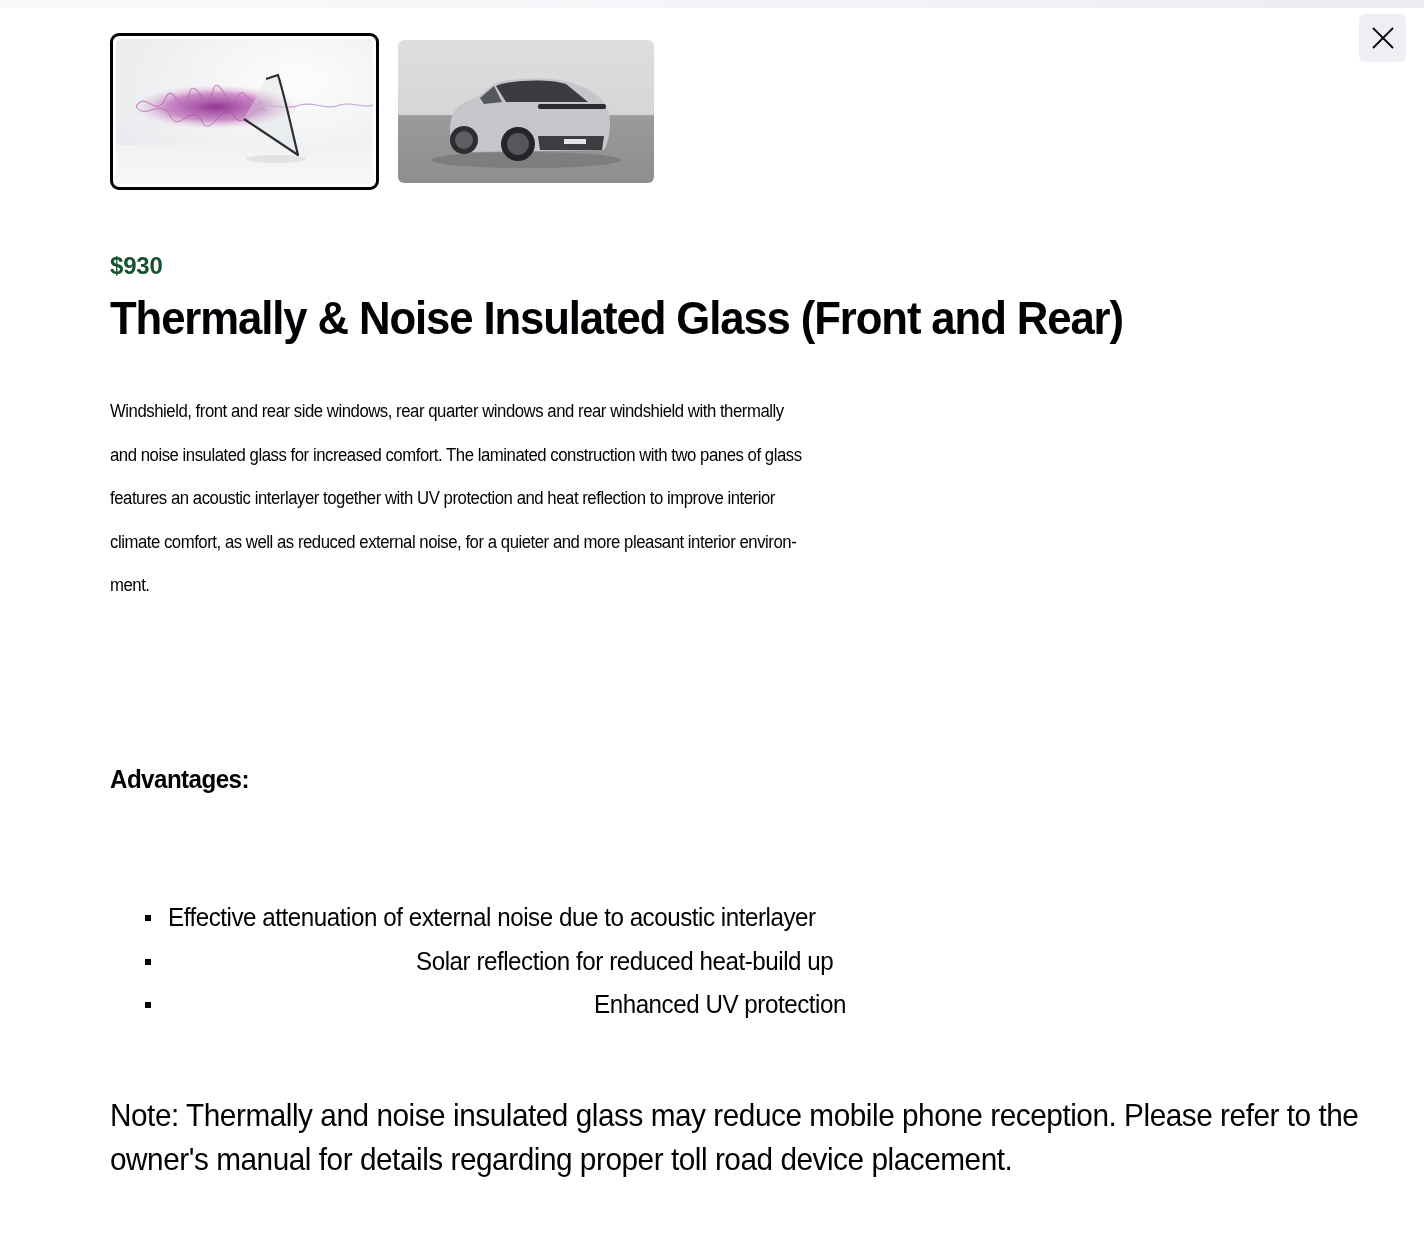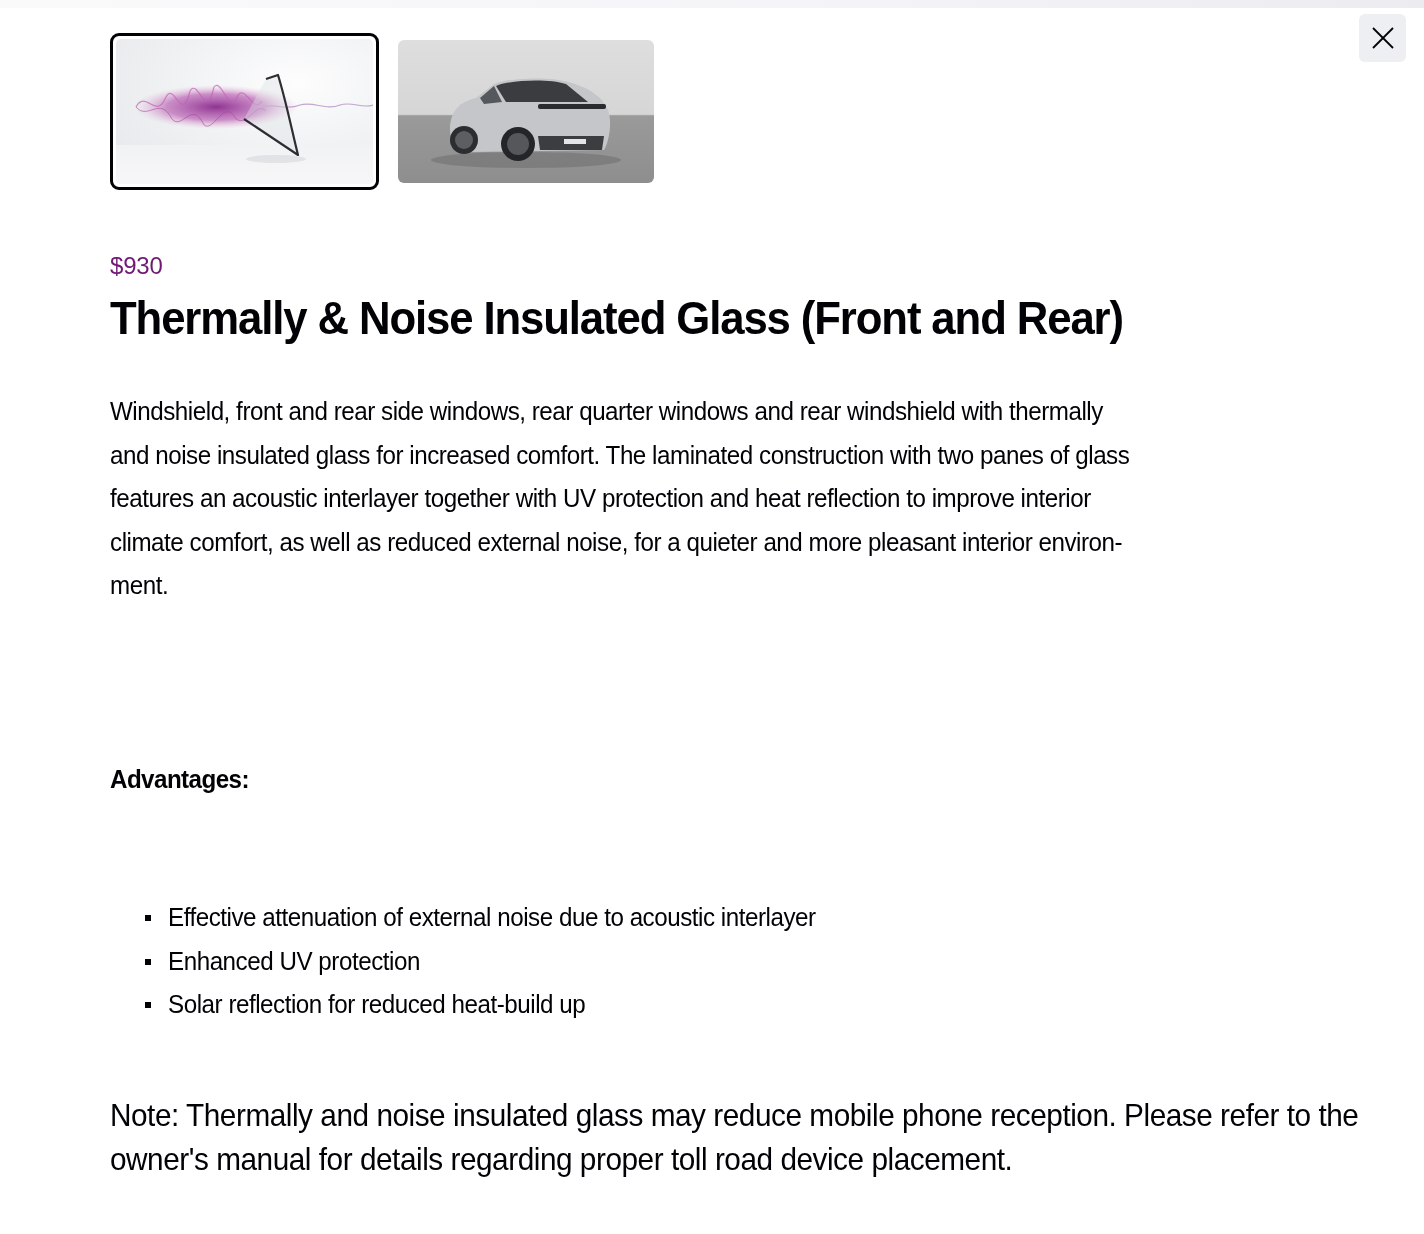--- a/index.html
+++ b/index.html
@@ -68,41 +68,42 @@
       border-radius: 6px;
       position: relative;
       overflow: hidden;
       background: linear-gradient(180deg, #dedede 0%, #d6d6d6 52%, #9a9a9a 53%, #8e8e8e 100%);
     }
 
     .price {
       position: absolute;
       left: 110px; top: 252px;
       font-size: 24px;
-      color: #701a75;
+      color: #14532d;
       letter-spacing: -0.2px;
+      font-weight: bold;
     }
     .title {
       position: absolute;
       left: 110px; top: 290px;
       margin: 0;
       font-size: 47px;
       font-weight: bold;
       letter-spacing: -1.2px;
       color: #010205;
       white-space: nowrap;
       transform: scaleX(0.93);
       transform-origin: left top;
     }
     .description {
       position: absolute;
       left: 110px; top: 390px;
       width: 1200px;
       margin: 0;
-      font-size: 26px;
+      font-size: 18px;
       line-height: 43.5px;
       color: #010205;
       letter-spacing: -0.5px;
     }
     .description .line { display: block; white-space: nowrap; transform: scaleX(0.93); transform-origin: left center; }
 
     .adv-heading {
       position: absolute;
       left: 110px; top: 764px;
       margin: 0;
@@ -111,20 +112,21 @@
       letter-spacing: -0.6px;
       color: #010205;
       transform: scaleX(0.93);
       transform-origin: left top;
     }
     .adv-list {
       position: absolute;
       left: 110px; top: 896px;
       margin: 0; padding: 0;
       list-style: none;
+      text-align: right;
     }
     .adv-list li {
       position: relative;
       padding-left: 58px;
       font-size: 26px;
       line-height: 43.5px;
       white-space: nowrap;
       letter-spacing: -0.5px;
     }
     .adv-list li .bullet {
@@ -219,24 +221,24 @@
 
 <h2 class="adv-heading">Advantages:</h2>
 
 <ul class="adv-list">
   <li>
     <span class="bullet"></span>
     <span class="txt">Effective attenuation of external noise due to acoustic interlayer</span>
   </li>
   <li>
     <span class="bullet"></span>
-    <span class="txt">Enhanced UV protection</span>
+    <span class="txt">Solar reflection for reduced heat-build up</span>
   </li>
   <li>
     <span class="bullet"></span>
-    <span class="txt">Solar reflection for reduced heat-build up</span>
+    <span class="txt">Enhanced UV protection</span>
   </li>
 </ul>
 
 <p class="note">
   <span class="line">Note: Thermally and noise insulated glass may reduce mobile phone reception. Please refer to the</span>
   <span class="line">owner's manual for details regarding proper toll road device placement.</span>
 </p>
 
 </body></html>

